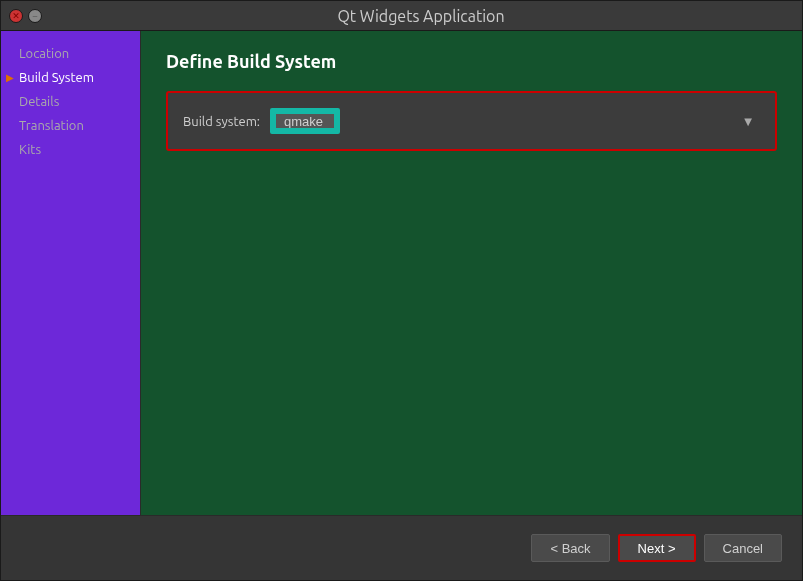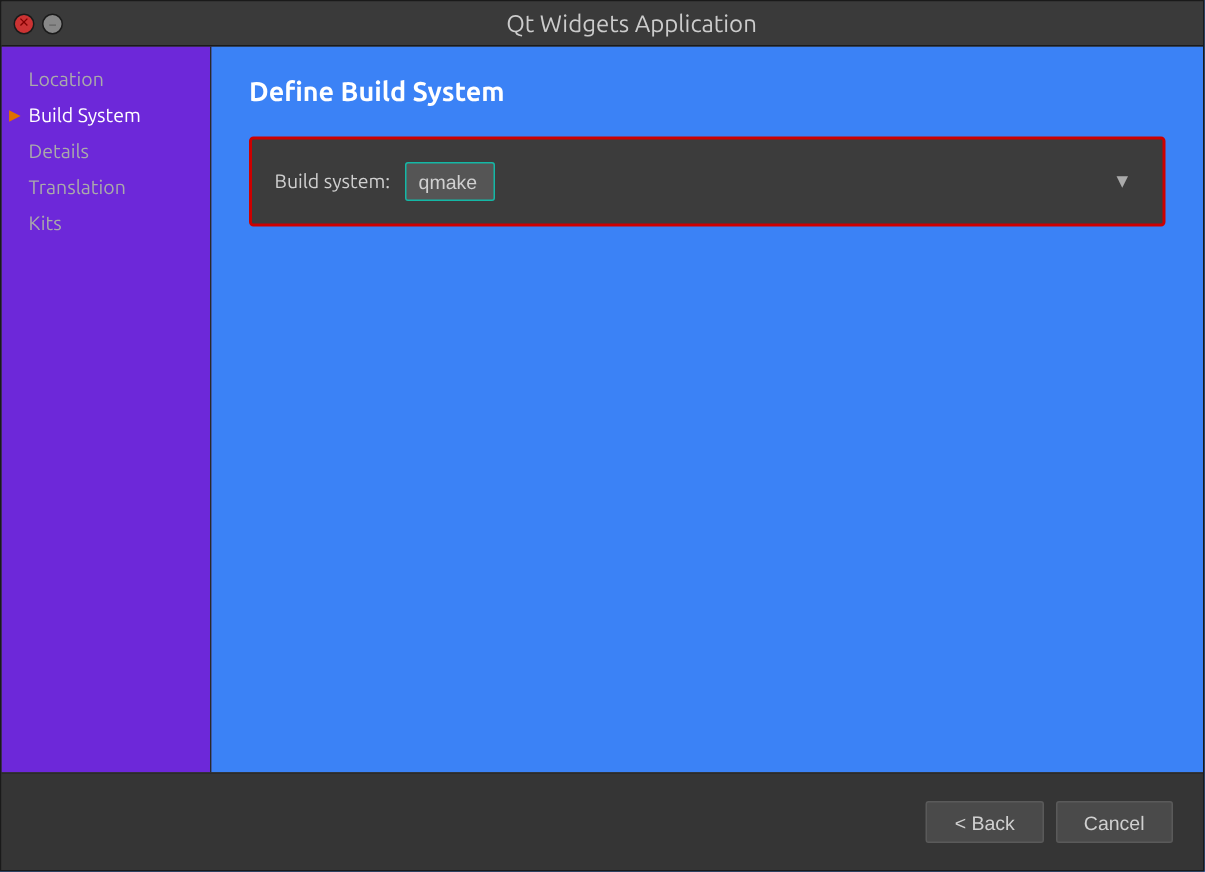--- a/index.html
+++ b/index.html
@@ -106,21 +106,21 @@
       content: '▶';
       position: absolute;
       left: 5px;
       font-size: 10px;
       color: #e07000;
     }
 
     .main-content {
       flex: 1;
       padding: 20px 25px;
-      background: #3b82f6;
+      background: #14532d;
       display: flex;
       flex-direction: column;
     }
 
     .page-title {
       font-size: 18px;
       font-weight: bold;
       color: #ffffff;
       margin-bottom: 20px;
     }
@@ -141,21 +141,21 @@
 
     .build-system-label {
       color: #d0d0d0;
       white-space: nowrap;
       font-size: 13px;
     }
 
     .build-system-select {
       flex: 1;
       background: #555;
-      border: 1px solid #14b8a6;
+      border: 6px solid #14b8a6;
       color: #d0d0d0;
       padding: 0 8px;
       font-size: 13px;
       appearance: none;
       -webkit-appearance: none;
       cursor: pointer;
       height: 26px;
       border-radius: 2px;
     }
 
@@ -261,15 +261,16 @@
           </div>
         </div>
       </div>
 
       <div class="spacer"></div>
     </div>
   </div>
 
   <div class="footer">
     <button class="footer-btn">&lt; Back</button>
+    <button class="footer-btn next-btn">Next &gt;</button>
     <button class="footer-btn">Cancel</button>
   </div>
 </div>
 
 </body></html>

